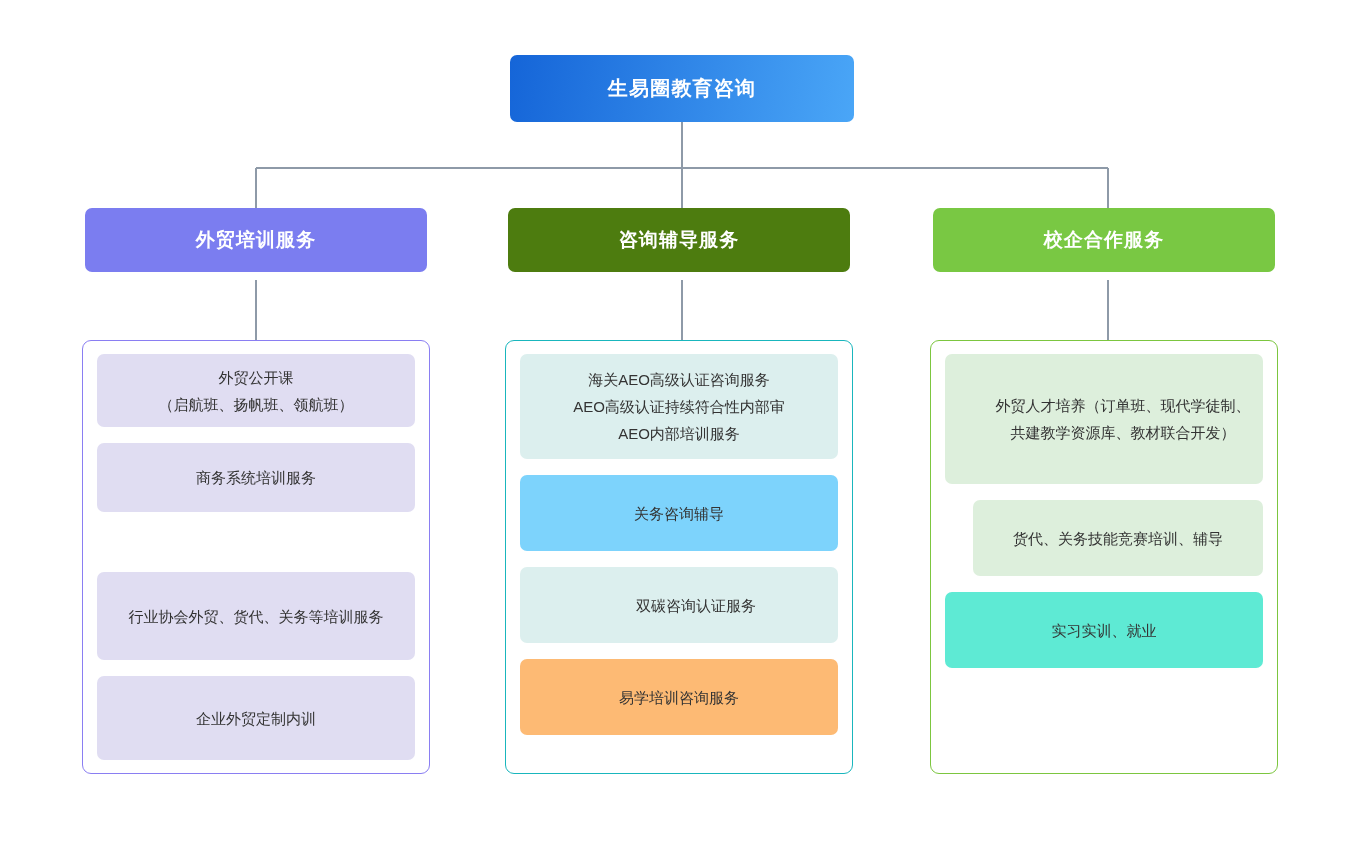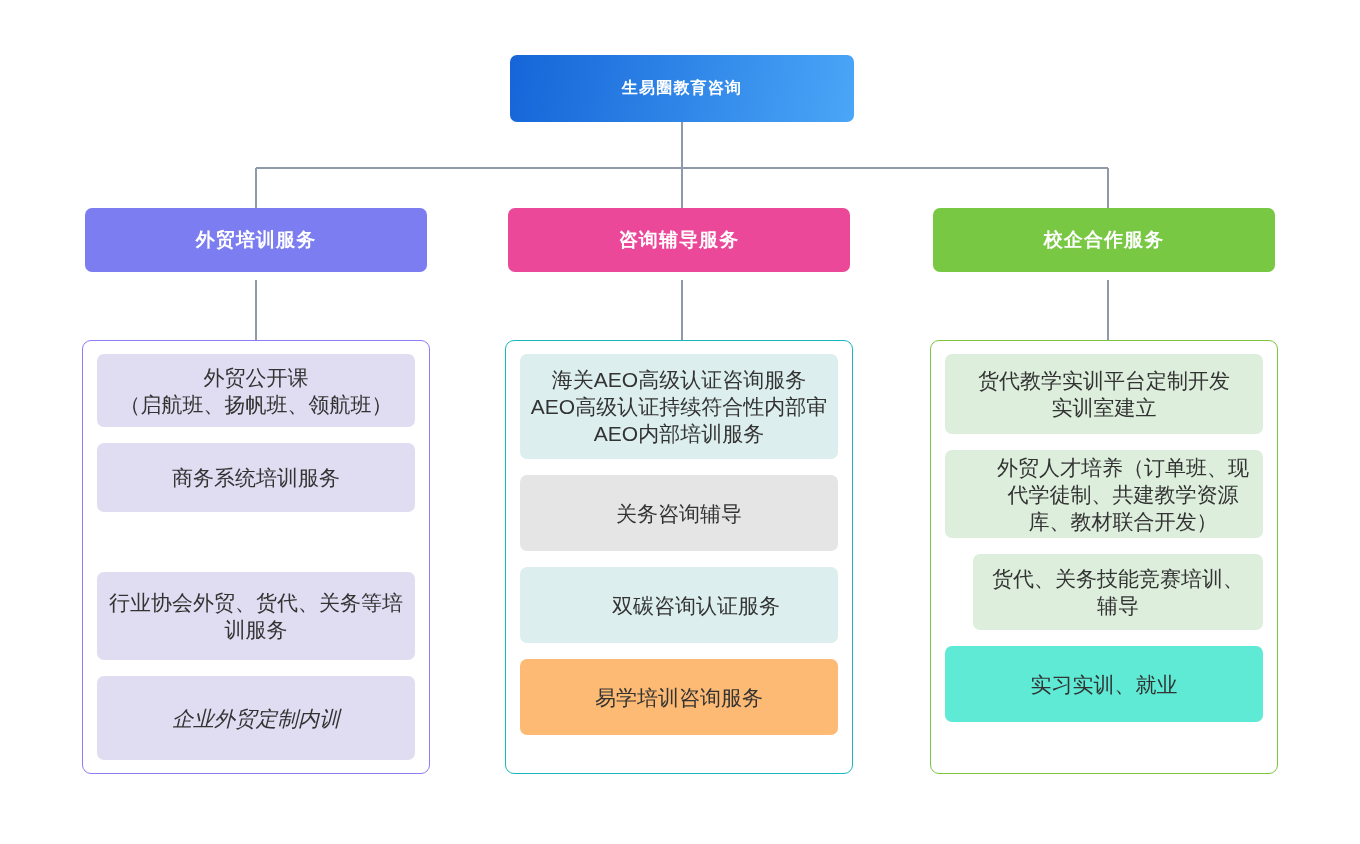--- a/index.html
+++ b/index.html
@@ -37,21 +37,21 @@
   
   .root-node {
     position: absolute;
     left: 510px;
     top: 55px;
     width: 344px;
     height: 67px;
     border-radius: 7px;
     background: linear-gradient(100deg, #1565d8 0%, #2f86ec 55%, #4aa6f7 100%);
     color: #ffffff;
-    font-size: 16px;
+    font-size: 20px;
     font-weight: bold;
     letter-spacing: 1.2px;
     display: flex;
     align-items: center;
     justify-content: center;
     box-sizing: border-box;
   }
 
   
   .branch {
@@ -92,46 +92,46 @@
     box-sizing: border-box;
     padding: 13px 14px;
     display: flex;
     flex-direction: column;
     justify-content: flex-start;
   }
 
   .leaf {
     border-radius: 7px;
     color: #333333;
-    font-size: 21px;
+    font-size: 15px;
     line-height: 27px;
     text-align: center;
     display: flex;
     align-items: center;
     justify-content: center;
     box-sizing: border-box;
     padding: 6px 10px;
     white-space: pre-line;
     margin-bottom: 16px;
   }
   .leaf:last-child { margin-bottom: 0; }
 
   
   .col0 .leaf-0 { height: 85px; }
   .col0 .leaf-1 { height: 80px; }
   .col0 .leaf-2 { height: 103px; margin-top: 44px; }
-  .col0 .leaf-3 { height: 98px; font-style: italic; }
+  .col0 .leaf-3 { height: 98px; }
 
   .col1 .leaf-0 { height: 105px; }
   .col1 .leaf-1 { height: 76px; }
   .col1 .leaf-2 { height: 76px; }
   .col1 .leaf-3 { height: 76px; }
 
   .col2 .leaf-0 { height: 80px; }
-  .col2 .leaf-1 { height: 88px; padding-left: 48px; }
+  .col2 .leaf-1 { height: 130px; padding-left: 48px; }
   .col2 .leaf-2 { height: 76px; margin-left: 28px; }
   .col2 .leaf-3 { height: 76px; }
 </style>
 </head>
 <body>
 
 <div id="chart-root">
 
   <svg id="connectors" viewBox="0 0 1360 844">
 
@@ -155,35 +155,33 @@
     <div class="branch-body" style="border-color: rgb(138, 126, 242);">
       <div class="leaf leaf-0" style="background: rgb(224, 221, 242); color: rgb(51, 51, 51);">外贸公开课
 （启航班、扬帆班、领航班）</div>
       <div class="leaf leaf-1" style="background: rgb(224, 221, 242); color: rgb(51, 51, 51);">商务系统培训服务</div>
       <div class="leaf leaf-2" style="background: rgb(224, 221, 242); color: rgb(51, 51, 51);">行业协会外贸、货代、关务等培训服务</div>
       <div class="leaf leaf-3" style="background: rgb(224, 221, 242); color: rgb(51, 51, 51);">企业外贸定制内训</div>
     </div>
   </div>
 
   <div class="branch col1">
-    <div class="branch-header" style="background: #ec4899;">咨询辅导服务</div>
+    <div class="branch-header" style="background: #4d7c0f;">咨询辅导服务</div>
     <div class="branch-body" style="border-color: rgb(25, 182, 189);">
       <div class="leaf leaf-0" style="background: rgb(220, 239, 238); color: rgb(51, 51, 51);">海关AEO高级认证咨询服务
 AEO高级认证持续符合性内部审
 AEO内部培训服务</div>
-      <div class="leaf leaf-1" style="background: #e5e5e5; color: rgb(51, 51, 51);">关务咨询辅导</div>
+      <div class="leaf leaf-1" style="background: #7dd3fc; color: rgb(51, 51, 51);">关务咨询辅导</div>
       <div class="leaf leaf-2" style="background: rgb(220, 239, 238); color: rgb(51, 51, 51); padding-left: 44px;">双碳咨询认证服务</div>
       <div class="leaf leaf-3" style="background: #fdba74; color: rgb(51, 51, 51);">易学培训咨询服务</div>
     </div>
   </div>
 
   <div class="branch col2">
     <div class="branch-header" style="background: rgb(121, 200, 67);">校企合作服务</div>
     <div class="branch-body" style="border-color: rgb(124, 198, 63);">
-      <div class="leaf leaf-0" style="background: rgb(221, 239, 220); color: rgb(51, 51, 51);">货代教学实训平台定制开发
-实训室建立</div>
       <div class="leaf leaf-1" style="background: rgb(221, 239, 220); color: rgb(51, 51, 51);">外贸人才培养（订单班、现代学徒制、共建教学资源库、教材联合开发）</div>
       <div class="leaf leaf-2" style="background: rgb(221, 239, 220); color: rgb(51, 51, 51);">货代、关务技能竞赛培训、辅导</div>
       <div class="leaf leaf-3" style="background: #5eead4; color: rgb(51, 51, 51);">实习实训、就业</div>
     </div>
   </div>
 
 </div>
 
 </body></html>

